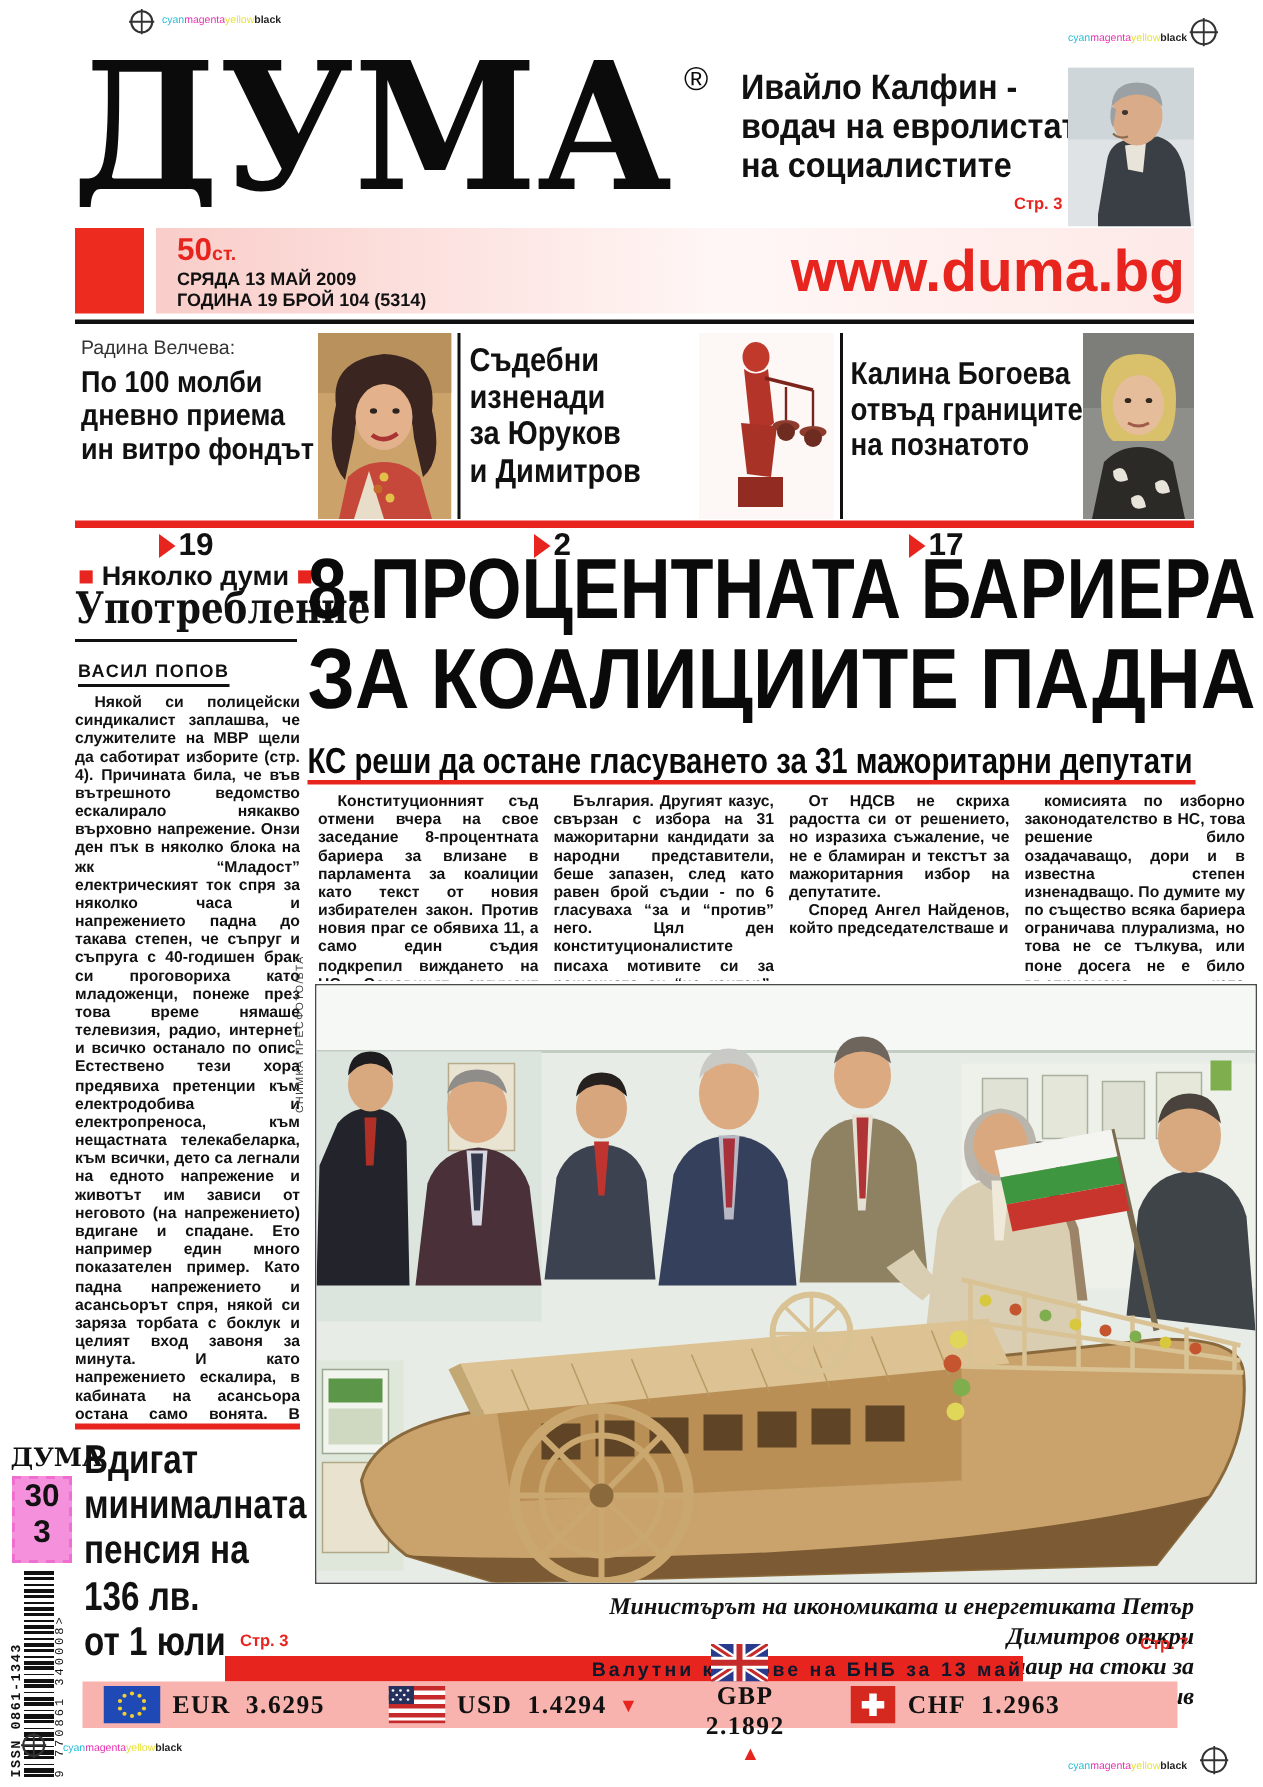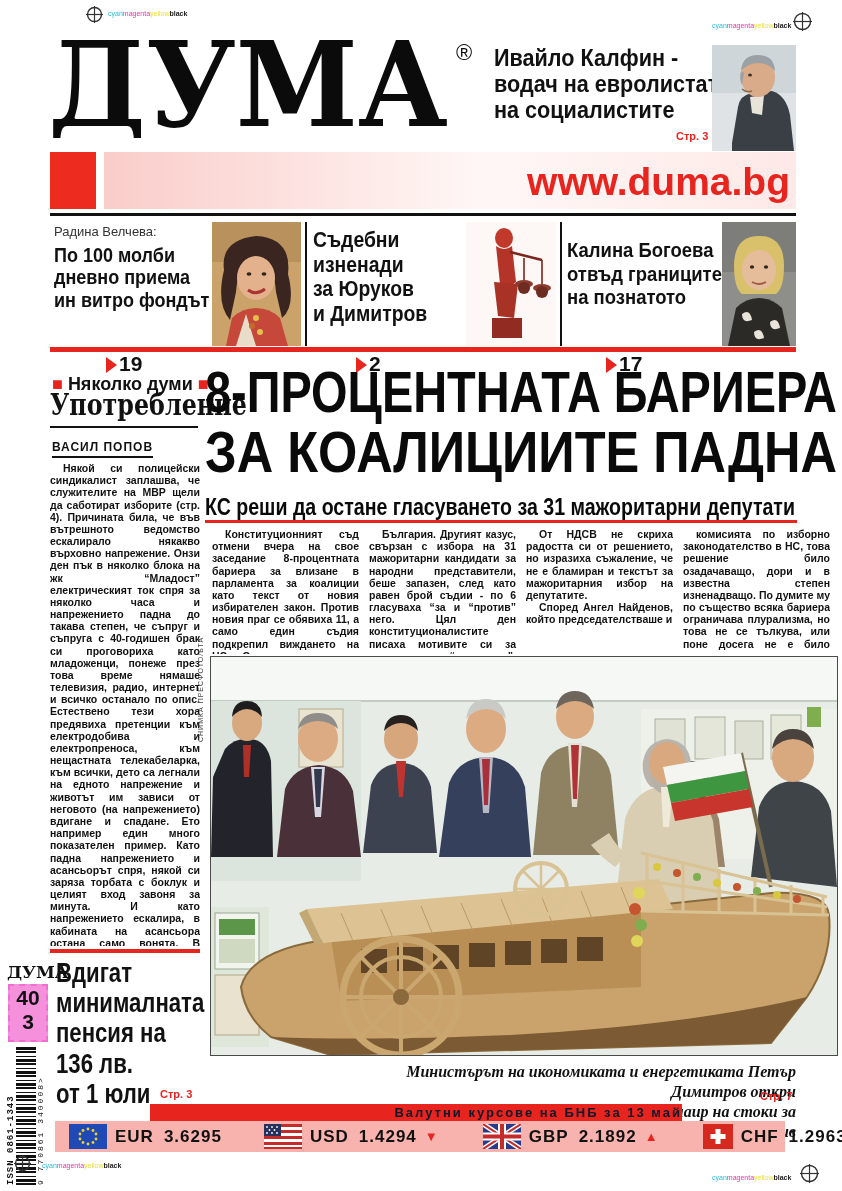--- a/index.html
+++ b/index.html
@@ -89,20 +89,25 @@
       <ellipse cx="46" cy="32" rx="17" ry="20" fill="#d9ab88"></ellipse>
       <path d="M29 26 Q30 10 46 10 Q62 10 63 26 Q56 18 46 18 Q36 18 29 26 Z" fill="#9aa0a4"></path>
       <path d="M29 26 Q27 34 30 40 L32 28 Z" fill="#9aa0a4"></path>
       <ellipse cx="38" cy="30" rx="2" ry="1.6" fill="#3b3430"></ellipse>
       <path d="M30 44 Q34 48 40 46" stroke="#8a6a4d" stroke-width="1.4" fill="none"></path>
     </svg>
   </div>
 
   <div class="abs" style="left:50px;top:152px;width:46px;height:57px;background:#ee2b1f;"></div>
   <div class="abs strip" style="left:104px;top:152px;width:692px;height:57px;"></div>
+  <div class="abs" style="left:118px;top:155px;z-index:2;">
+    <div><span class="red b" style="font-size:21px;">50</span><span class="red b" style="font-size:13px;">ст.</span></div>
+    <div class="b" style="font-size:12px;margin-top:0;">СРЯДА 13 МАЙ 2009</div>
+    <div class="b" style="font-size:12px;">ГОДИНА 19 БРОЙ 104 (5314)</div>
+  </div>
   <div class="abs red b" style="left:0;top:160px;width:790px;text-align:right;font-size:39px;z-index:2;">www.duma.bg</div>
 
   <div class="abs" style="left:50px;top:213px;width:746px;height:3px;background:#111;"></div>
 
   <div class="abs" style="left:54px;top:224px;font-size:13px;color:#333;">Радина Велчева:</div>
   <div class="abs prelines teaser-title" style="left:54px;top:244px;transform:scaleX(0.9);transform-origin:left top;">По 100 молби
 дневно приема
 ин витро фондът</div>
   <div class="abs" style="left:212px;top:222px;width:89px;height:124px;">
     <svg width="89" height="124" viewBox="0 0 89 124">
@@ -179,21 +184,21 @@
 
   <div class="abs prelines b" style="left:56px;top:958px;font-size:27px;line-height:1.12;transform:scaleX(0.82);transform-origin:left top;">Вдигат
 минималната
 пенсия на
 136 лв.
 от 1 юли</div>
   <div class="abs red b" style="left:160px;top:1088px;font-size:11px;">Стр. 3</div>
 
   <div class="abs b" style="left:7px;top:962px;font-family:'DejaVu Serif','Liberation Serif',serif;font-size:17px;">ДУМА</div>
   <div class="abs pinkbox" style="left:8px;top:984px;width:36px;height:54px;">
-    <div>40</div>
+    <div>30</div>
     <div>3</div>
   </div>
   <div class="abs" style="left:6px;top:1185px;">
     <div class="barcode-wrap">
       <div class="issn">ISSN 0861-1343</div>
       <div class="bars"></div>
       <div class="bdigits">9 770861 340008&gt;</div>
     </div>
   </div>
 
@@ -378,21 +383,21 @@
           </g>
       </g>
     </svg>
   </div>
 
   <div class="abs caption prelines" style="left:400px;top:1062px;width:396px;">Министърът на икономиката и енергетиката Петър Димитров откри
 вчера Международния пролетен панаир на стоки за бита в Пловдив</div>
   <div class="abs red b" style="left:760px;top:1090px;font-size:11px;">Стр. 7</div>
 
   <div class="abs" style="left:150px;top:1104px;width:532px;height:17px;background:#e8241f;color:#0f172a;text-align:right;font-weight:bold;font-size:13px;letter-spacing:2px;line-height:17px;">Валутни курсове на БНБ за 13 май</div>
-  <div class="abs ratebar" style="left:55px;top:1121px;width:730px;height:31px;">
+  <div class="abs ratebar" style="left:55px;top:1121px;width:730px;height:31px;font-family:Liberation Serif, serif;">
     <div class="rate" style="margin-left:14px;">
       <span class="flag"><svg width="38" height="25">
             <rect width="38" height="25" fill="#1f49b5"></rect>
             <g fill="#f3d02f">
               <circle cx="19" cy="5" r="1.4"></circle>
               <circle cx="24" cy="6.5" r="1.4"></circle>
               <circle cx="27" cy="10" r="1.4"></circle>
               <circle cx="27" cy="15" r="1.4"></circle>
               <circle cx="24" cy="18.5" r="1.4"></circle>
               <circle cx="19" cy="20" r="1.4"></circle>
@@ -427,21 +432,21 @@
               <circle cx="3" cy="9" r="0.9"></circle>
               <circle cx="8" cy="9" r="0.9"></circle>
               <circle cx="13" cy="9" r="0.9"></circle>
             </g>
           </svg></span>
       <span>USD</span>
         <span style="width:10px;"></span>
         <span>1.4294</span>
         <span class="arrow">▼</span>
     </div>
-    <div class="rate" style="margin-left:44px;">
+    <div class="rate" style="margin-left:44px;flex-direction:column;">
       <span class="flag"><svg width="38" height="25">
             <rect width="38" height="25" fill="#2a3a8c"></rect>
             <path d="M0 0 L38 25 M38 0 L0 25" stroke="#fff" stroke-width="5"></path>
             <path d="M0 0 L38 25 M38 0 L0 25" stroke="#c62a2a" stroke-width="2"></path>
             <path d="M19 0 V25 M0 12.5 H38" stroke="#fff" stroke-width="8"></path>
             <path d="M19 0 V25 M0 12.5 H38" stroke="#c62a2a" stroke-width="4"></path>
           </svg></span>
       <span>GBP</span>
         <span style="width:10px;"></span>
         <span>2.1892</span>

